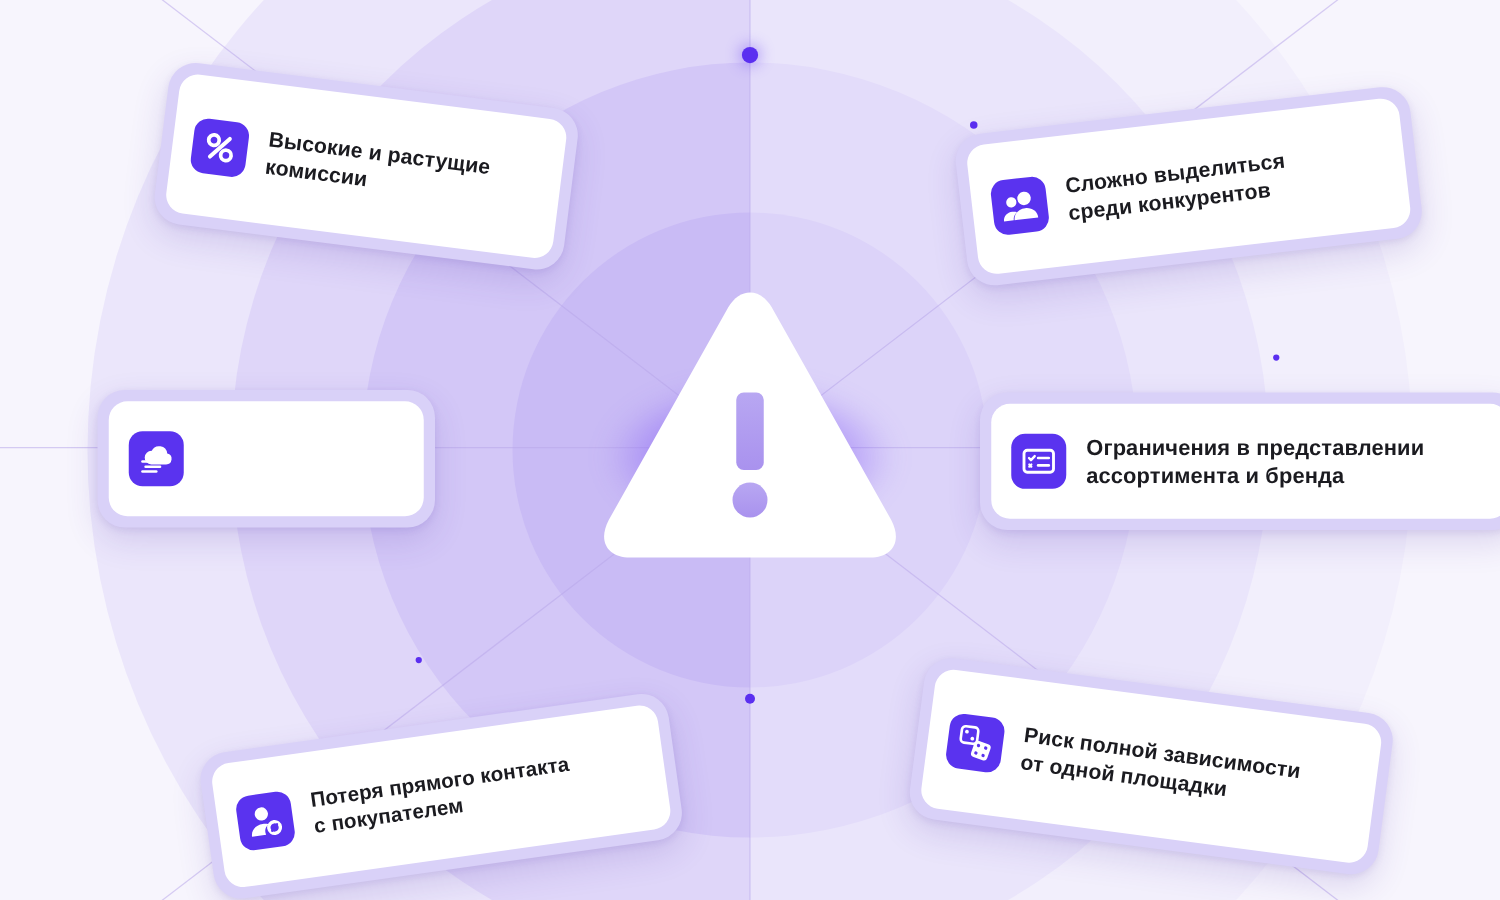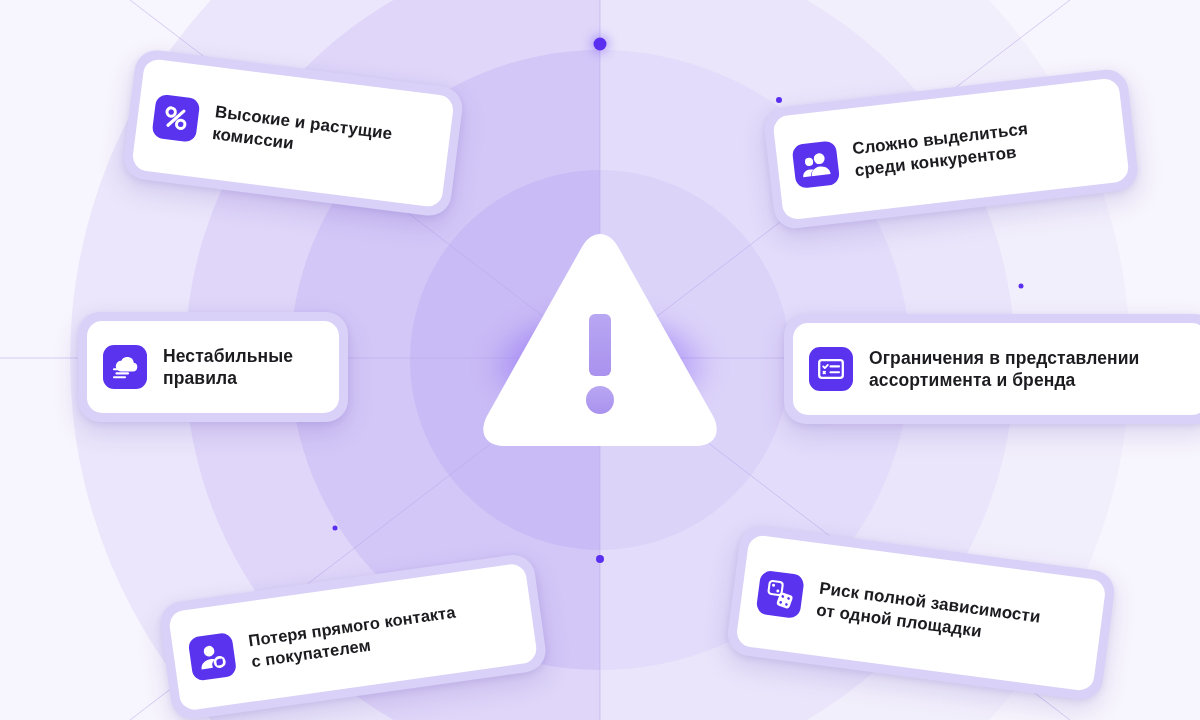--- a/index.html
+++ b/index.html
@@ -191,22 +191,20 @@
       <span class="ico">
         <svg width="30" height="30" viewBox="0 0 30 30">
           <path d="M11 19.5a5.4 5.4 0 0 1 .3-10.8 6.6 6.6 0 0 1 12.5 2.1 4.4 4.4 0 0 1-1 8.7z" fill="#ffffff"></path>
           <g stroke="#ffffff" stroke-width="2.1" stroke-linecap="round">
             <line x1="4" y1="17.2" x2="13.5" y2="17.2"></line>
             <line x1="6.5" y1="21.4" x2="18" y2="21.4"></line>
             <line x1="4" y1="25.2" x2="15" y2="25.2"></line>
           </g>
         </svg>
       </span>
-      <span class="label">Нестабильные
-правила</span>
     </div>
   </div>
 
   <div class="card" id="card-assortment">
     <div class="inner">
       <span class="ico">
         <svg width="30" height="30" viewBox="0 0 30 30">
           <rect x="3.2" y="6.2" width="23.6" height="17.6" rx="2.6" fill="none" stroke="#ffffff" stroke-width="2.3"></rect>
           <path d="M7.2 12.4l1.6 1.7 3-3.2" fill="none" stroke="#ffffff" stroke-width="1.9" stroke-linecap="round" stroke-linejoin="round"></path>
           <path d="M7.4 17.6l1.7 1.7M9.1 17.6l-1.7 1.7" stroke="#ffffff" stroke-width="1.7" stroke-linecap="round"></path>

